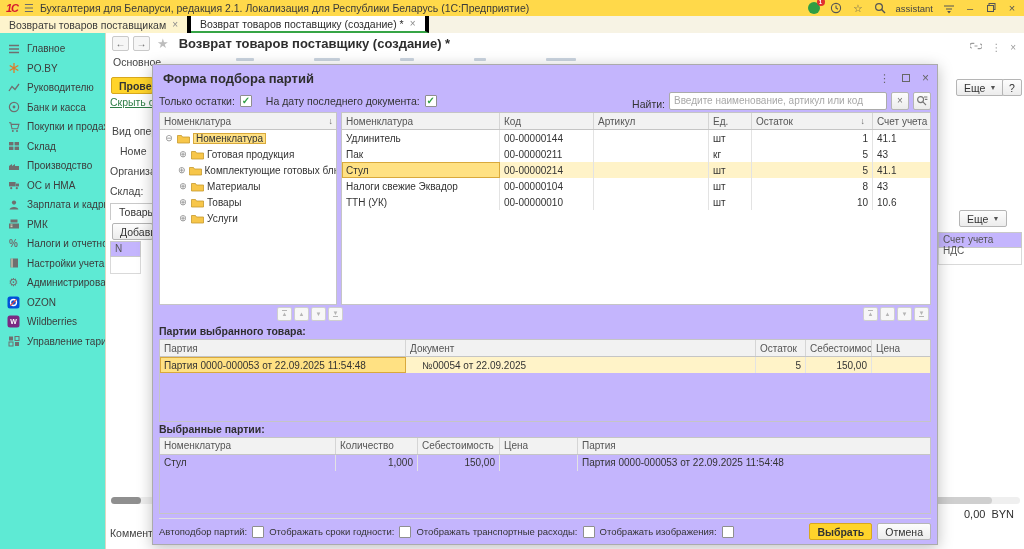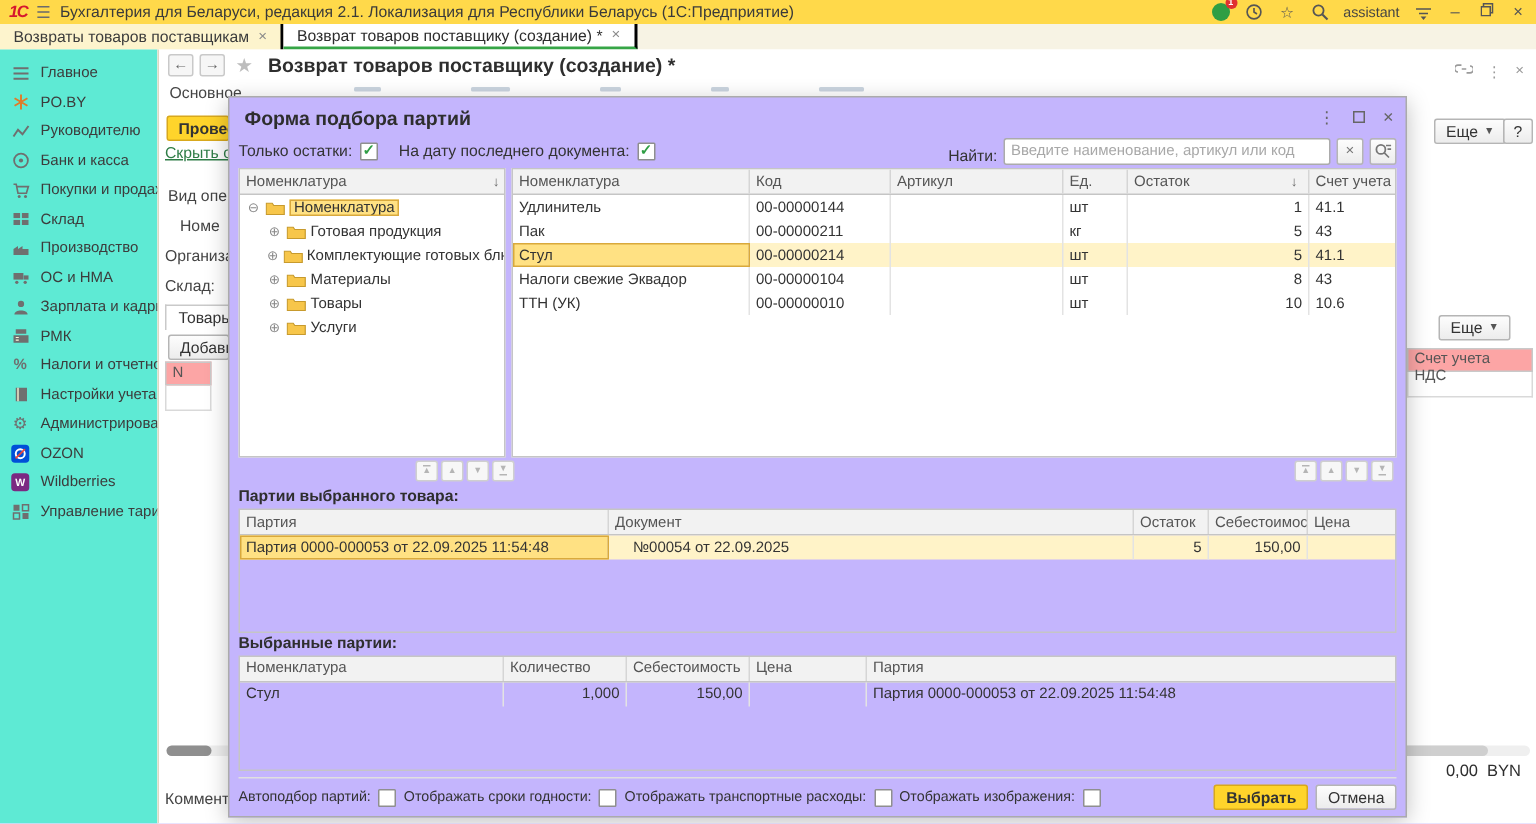--- a/index.html
+++ b/index.html
@@ -12,21 +12,21 @@
   .burger { color:#6b6b6b; font-size:11px; }
   .topbar .apptitle { white-space:nowrap; overflow:hidden; }
   .topbar-right { margin-left:auto; display:flex; align-items:center; gap:9px; }
   .tb-ico { position:relative; width:13px; height:13px; display:inline-flex; align-items:center; justify-content:center; color:#555; }
   .notif-circle { width:12px; height:12px; border-radius:50%; background:#2f9e44; position:relative; }
   .notif-badge { position:absolute; top:-4px; right:-4px; background:#e03131; color:#fff; font-size:6px; line-height:8px; width:8px; height:8px; border-radius:50%; text-align:center; font-weight:bold; }
   .winbtn { color:#555; font-size:11px; width:12px; text-align:center; }
 
   
   .tabbar { position:absolute; left:0; top:16px; width:1024px; height:17px; background:#f7f3e4; display:flex; align-items:stretch; }
-  .tab { display:flex; align-items:center; gap:6px; padding:0 9px; font-size:10.5px; border-right:2px solid #000000; white-space:nowrap; }
+  .tab { display:flex; align-items:center; gap:6px; padding:0 9px; font-size:10.5px; border-right:4px solid #000000; white-space:nowrap; }
   .tab.inactive { background:#fdf4cd; color:#3c3c3c; }
   .tab.active { background:#fff; border-bottom:2px solid #36a546; color:#2c2c2c; }
   .tabclose { color:#8a8a8a; font-size:10px; }
 
   
   .sidebar { position:absolute; left:0; top:33px; width:105px; height:516px; background:#5eead4; padding-top:6px; }
   .side-item { height:19.5px; display:flex; align-items:center; gap:7px; padding-left:7px; font-size:10px; color:#3c3c3c; cursor:default; white-space:nowrap; }
   .side-ico { width:13px; height:13px; display:inline-flex; align-items:center; justify-content:center; flex:none; color:#6f6f6f; font-size:11px; }
 
   
@@ -41,21 +41,21 @@
   .ghost { height:3px; background:#9fb0c5; opacity:.55; border-radius:1px; }
   .btn { display:inline-flex; align-items:center; justify-content:center; height:17px; padding:0 7px; border:1px solid #b5b5b5; border-radius:2px; background:linear-gradient(#fdfdfd,#ececec); font-size:10.5px; color:#333; white-space:nowrap; }
   .btn.yellow { background:#ffd42b; border-color:#d8a81d; font-weight:bold; }
   .post-btn { position:absolute; left:5px; top:44px; width:42px; overflow:hidden; justify-content:flex-start; }
   .hide-link { position:absolute; left:4px; top:63px; width:44px; overflow:hidden; color:#2e7d46; text-decoration:underline; font-size:10.5px; white-space:nowrap; }
   .bg-label { position:absolute; font-size:10.5px; color:#444; white-space:nowrap; overflow:hidden; }
   .goods-tab { position:absolute; left:4px; top:170px; display:flex; }
   .gtab { border:1px solid #c9c9c9; border-bottom:none; background:#fff; padding:2px 8px; font-size:10.5px; }
   .gtab.part { width:14px; overflow:hidden; background:#f2f2f2; }
   .add-btn { position:absolute; left:6px; top:190px; width:41px; overflow:hidden; justify-content:flex-start; }
-  .hcell { background:#fca5a5; border:1px solid #c9c9c9; font-size:10px; color:#555; padding:1px 4px; }
+  .hcell { background:#c4b5fd; border:1px solid #c9c9c9; font-size:10px; color:#555; padding:1px 4px; }
   .n-head { position:absolute; left:4px; top:208px; width:31px; height:16px; }
   .n-row { position:absolute; left:4px; top:224px; width:31px; height:17px; border:1px solid #d9d9d9; border-top:none; }
   .vat-head { position:absolute; left:832px; top:199px; width:84px; height:16px; }
   .vat-row { position:absolute; left:832px; top:215px; width:84px; height:17px; border:1px solid #d9d9d9; border-top:none; }
   .more-top { position:absolute; left:850px; top:46px; }
   .help-top { position:absolute; left:896px; top:46px; width:20px; }
   .more-mid { position:absolute; left:853px; top:177px; }
   .caret { font-size:7px; margin-left:4px; color:#555; }
   .scroll-track { position:absolute; height:7px; background:#efefef; border-radius:4px; }
   .scroll-thumb { height:7px; border-radius:4px; }

